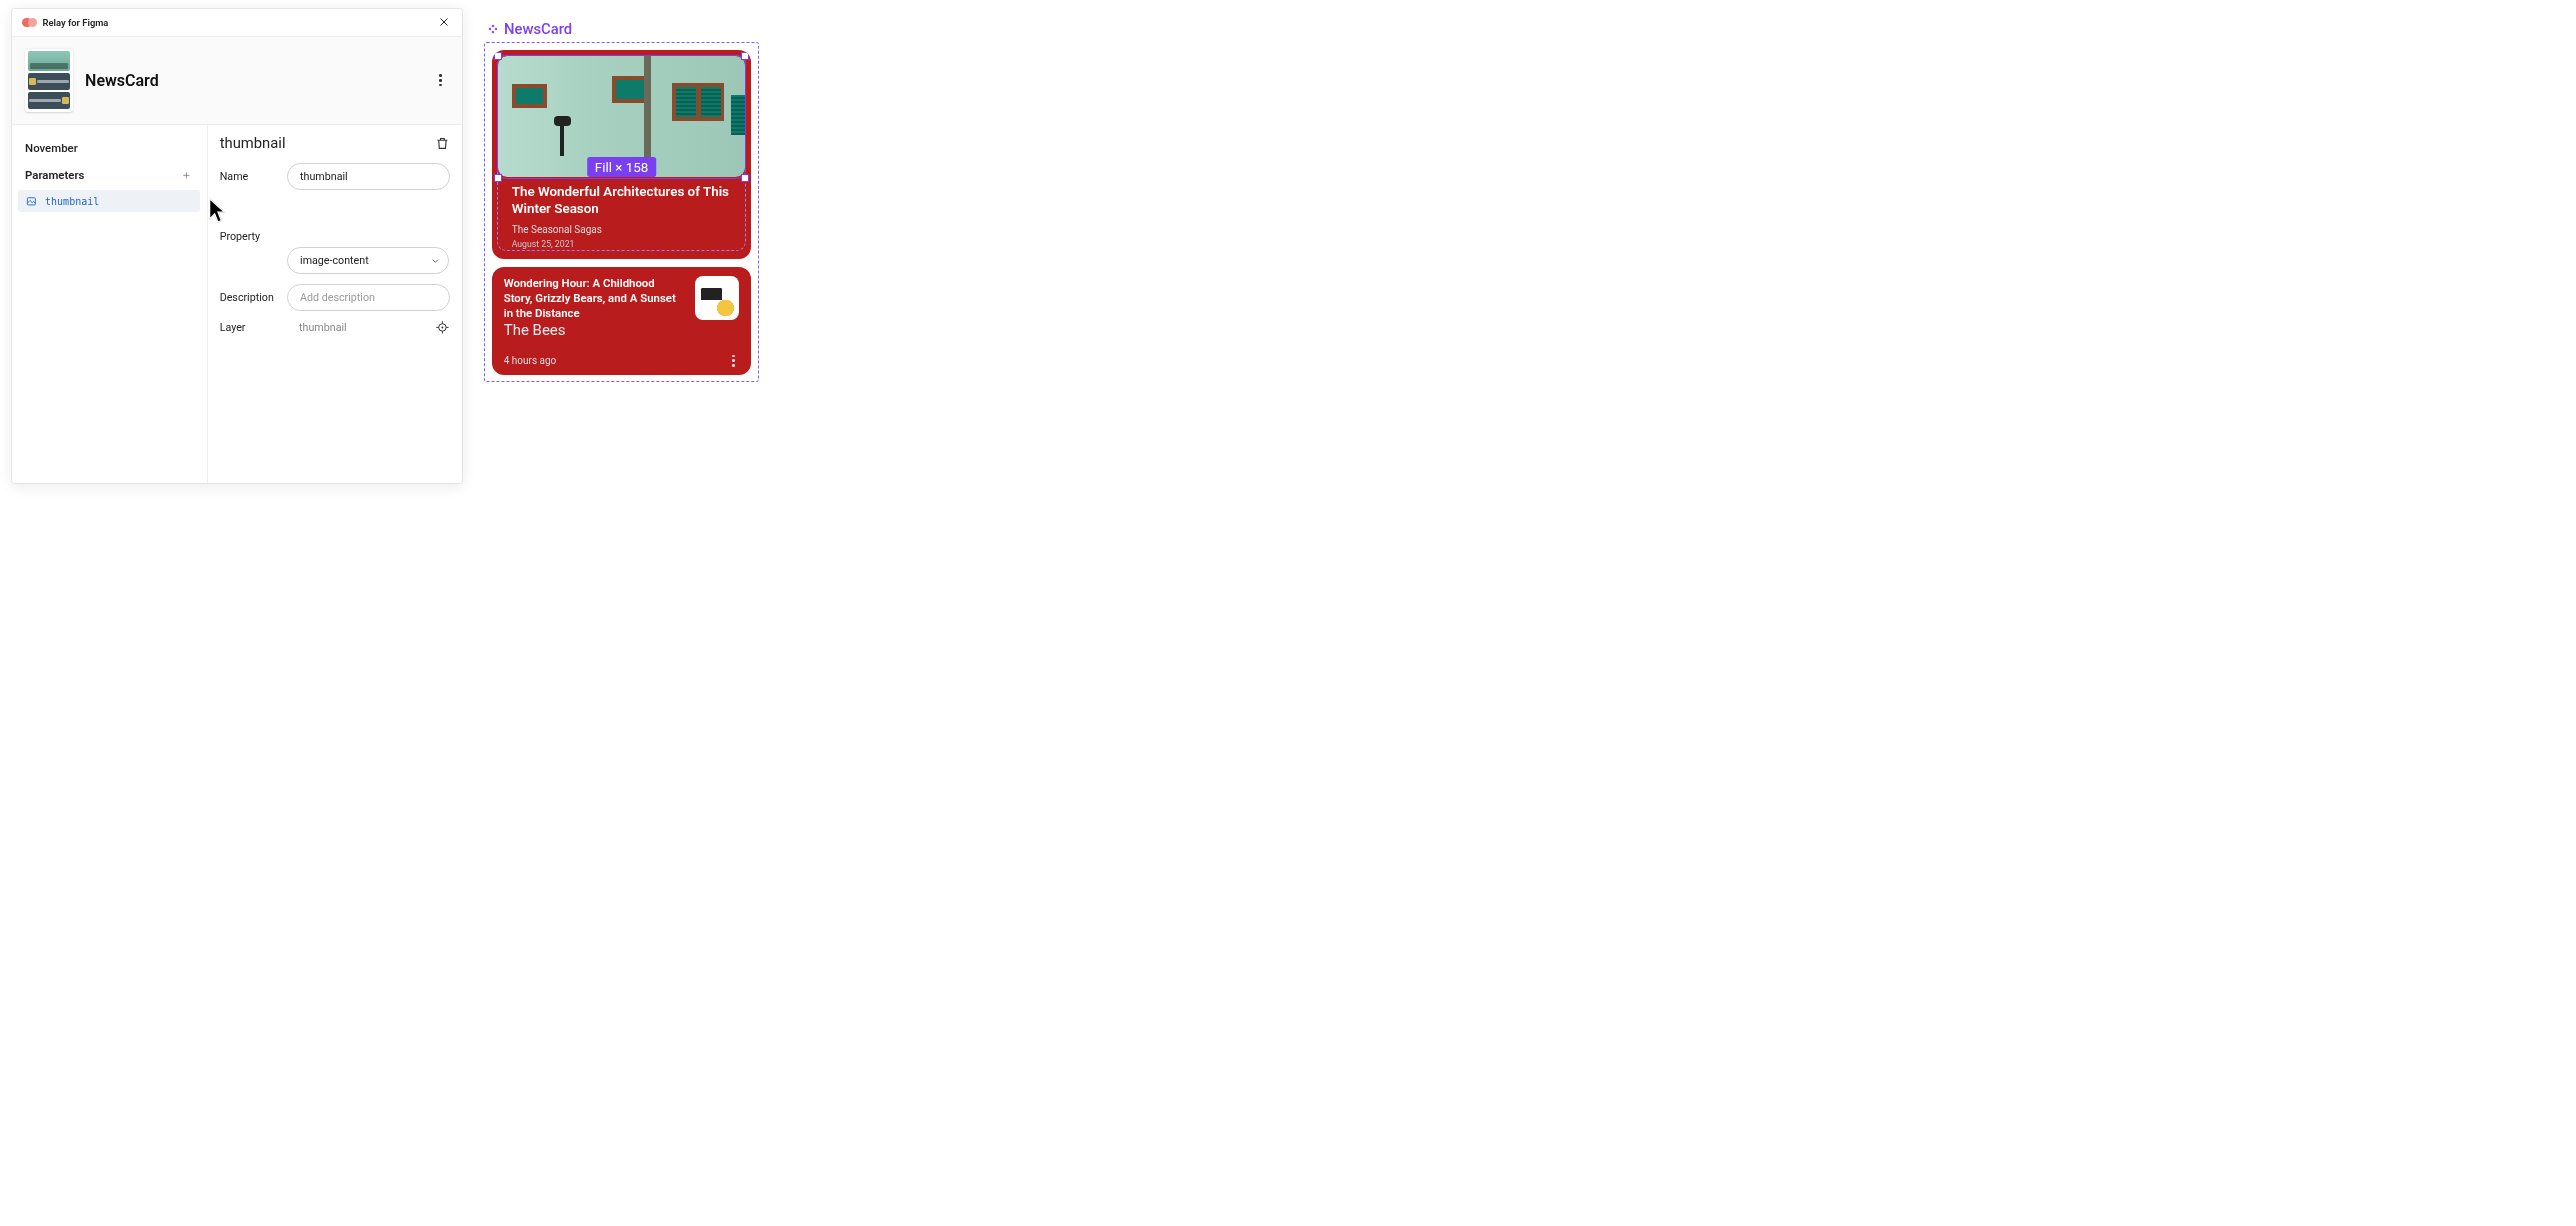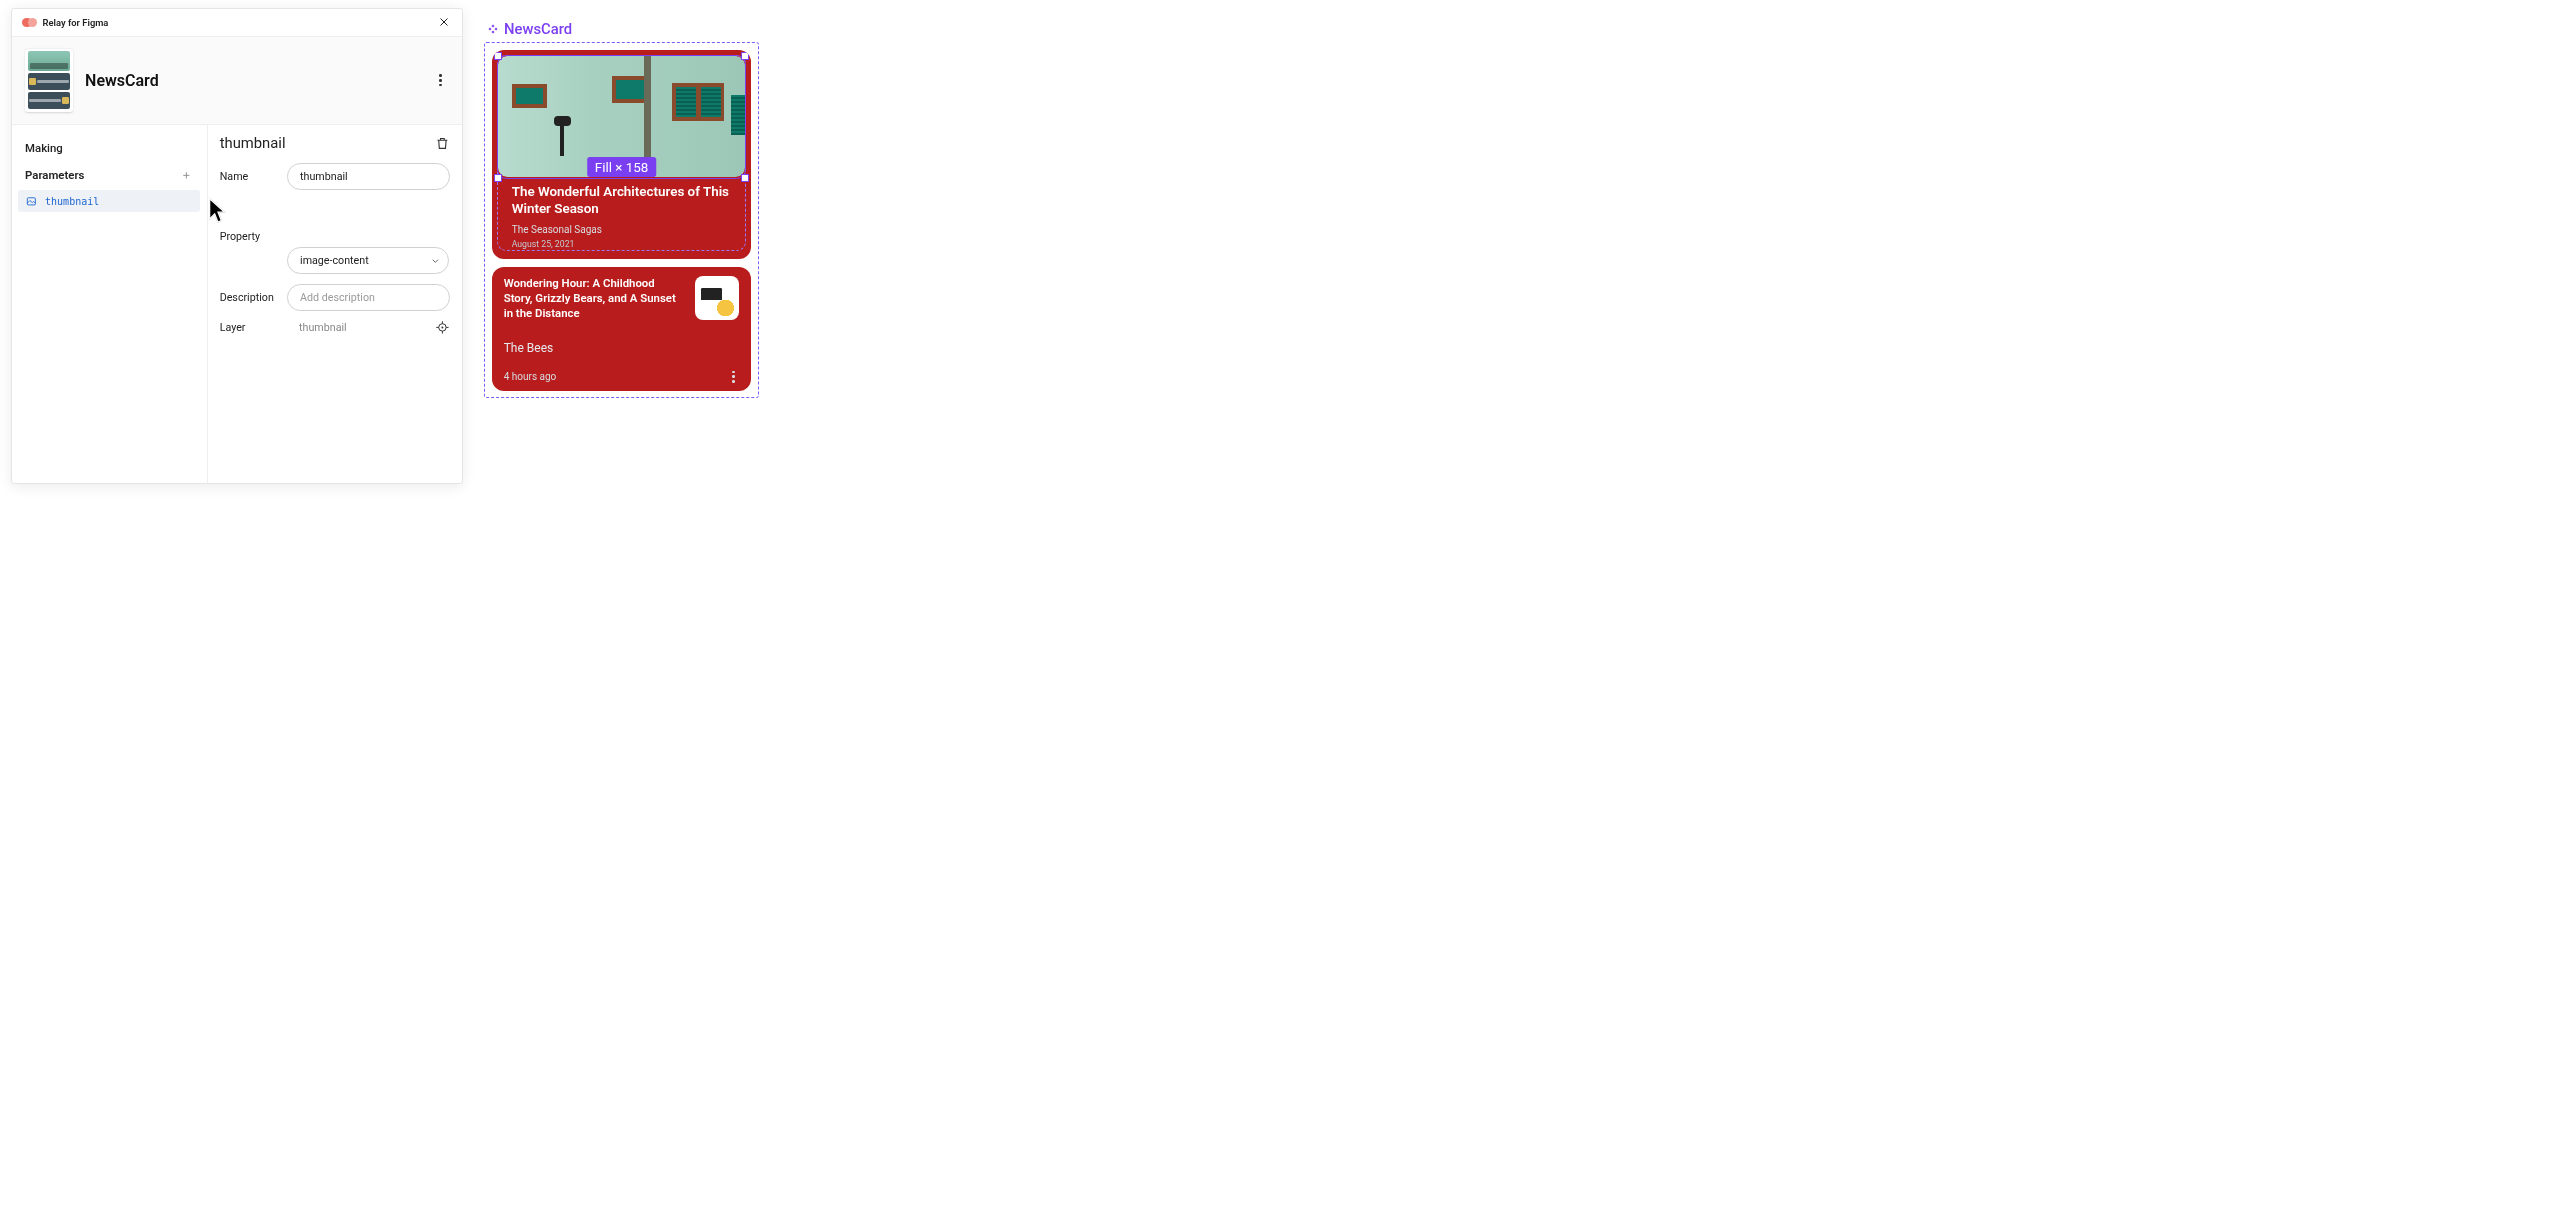--- a/index.html
+++ b/index.html
@@ -137,21 +137,21 @@
   .row-title { font-size:11.4px; font-weight:600; line-height:1.25;}
   .row-meta { font-size:9.4px; color:#c2cad1; margin-top:4px;}
   .row-meta .src { color:#e6eaee; margin-right:6.7px;}
 
   .col-card { padding:9.4px 12px 8px; }
   .col-top { display:flex; gap:9.4px; }
   .col-title { font-size:11.4px; font-weight:600; line-height:1.3; flex:1;}
   .col-thumb { width:44px; height:44px; border-radius:8px; background:#fff; position:relative; flex-shrink:0;}
   .col-thumb::before{content:"";position:absolute;left:5.4px;top:12px;width:21.5px;height:12px;background:#222;border-radius:1.3px 1.3px 0 0;}
   .col-thumb::after{content:"";position:absolute;right:2.7px;bottom:4px;width:23px;height:16px;background:radial-gradient(circle,#f5c542 60%,transparent 61%);}
-  .col-sub { font-size:12px; color:#e6eaee; margin-top:20px;}
+  .col-sub { font-size:15px; color:#e6eaee; margin-top:0;}
   .col-foot { display:flex; align-items:center; justify-content:space-between; margin-top:16px;}
   .col-time { font-size:10px; color:#d7dde2;}
   .dots3 { width:12px; display:flex; flex-direction:column; gap:2px; align-items:center;}
   .dots3 span{width:2.7px;height:2.7px;background:#d7dde2;border-radius:50%;}
 </style>
 </head>
 <body>
 
 <div class="stage">
 
@@ -185,21 +185,21 @@
       <div class="kebab">
         <span></span>
           <span></span>
           <span></span>
       </div>
     </div>
 
     <div class="main-split">
       <div class="left-col">
         <div class="nav-item heading">
-          <span>Making</span>
+          <span>November</span>
         </div>
         <div class="nav-item bold">
           <span>Parameters</span>
           <span class="add-btn">
             <svg viewBox="0 0 24 24">
                 <path d="M12 5v14M5 12h14" stroke="currentColor" stroke-width="2" fill="none"></path>
               </svg>
           </span>
         </div>
         <div class="param-row active">

